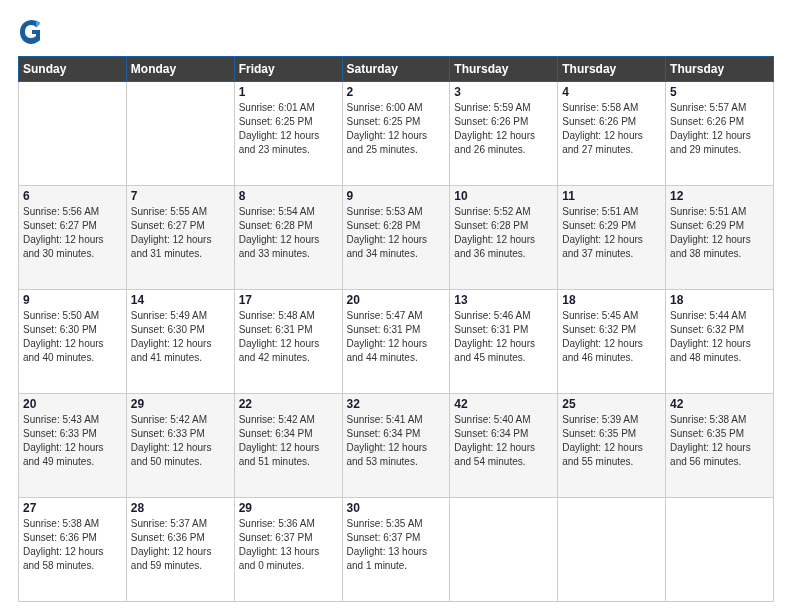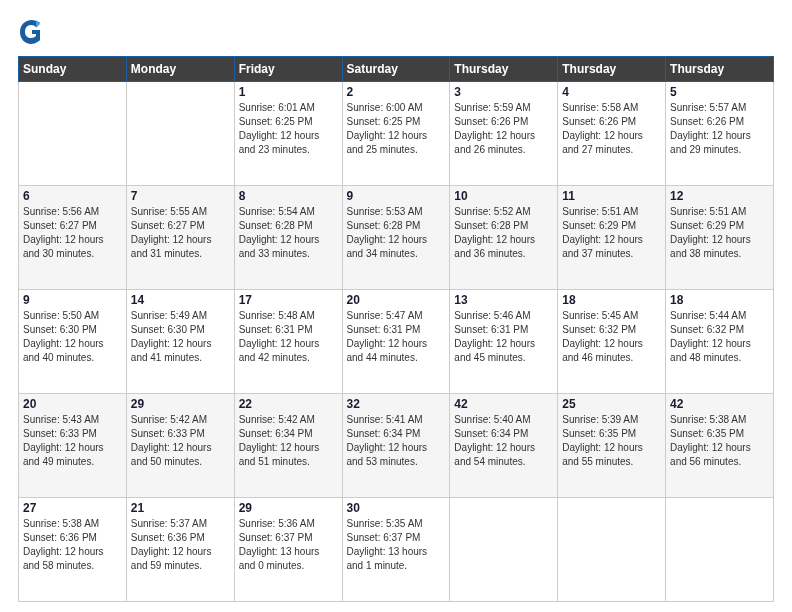--- a/index.html
+++ b/index.html
@@ -250,21 +250,21 @@
             <span class="day-number">42</span>
             <div class="day-info">Sunrise: 5:38 AM<br>Sunset: 6:35 PM<br>Daylight: 12 hours and 56 minutes.</div>
           </td>
         </tr>
         <tr>
           <td>
             <span class="day-number">27</span>
             <div class="day-info">Sunrise: 5:38 AM<br>Sunset: 6:36 PM<br>Daylight: 12 hours and 58 minutes.</div>
           </td>
           <td>
-            <span class="day-number">21</span>
+            <span class="day-number">28</span>
             <div class="day-info">Sunrise: 5:37 AM<br>Sunset: 6:36 PM<br>Daylight: 12 hours and 59 minutes.</div>
           </td>
           <td>
             <span class="day-number">29</span>
             <div class="day-info">Sunrise: 5:36 AM<br>Sunset: 6:37 PM<br>Daylight: 13 hours and 0 minutes.</div>
           </td>
           <td>
             <span class="day-number">30</span>
             <div class="day-info">Sunrise: 5:35 AM<br>Sunset: 6:37 PM<br>Daylight: 13 hours and 1 minute.</div>
           </td>

